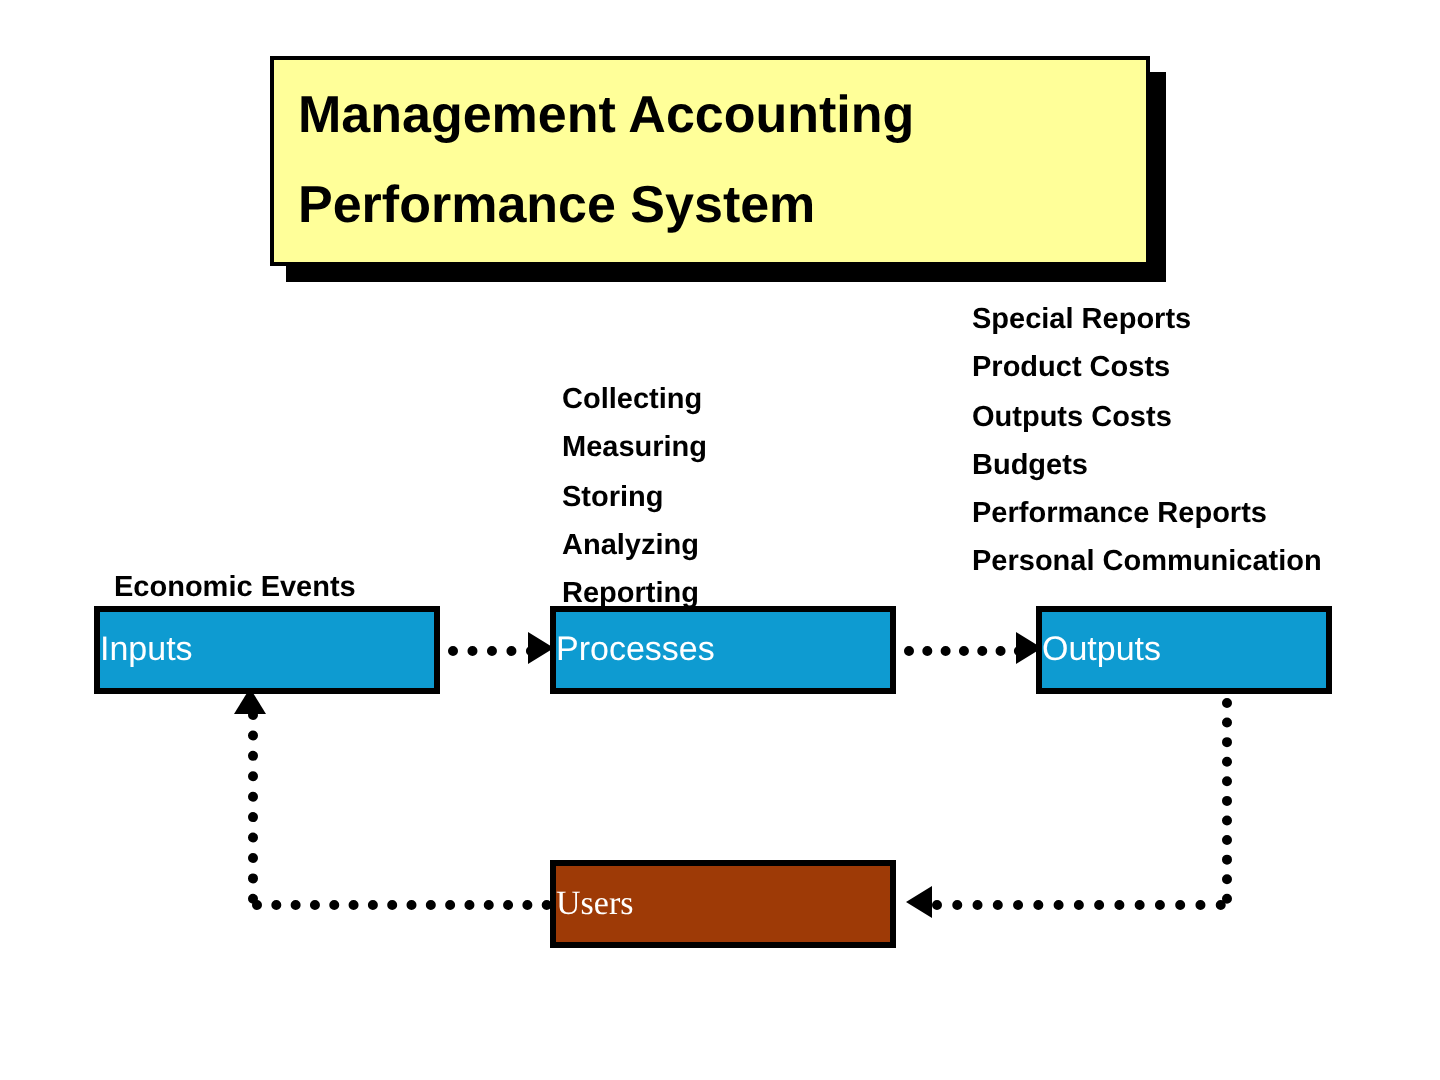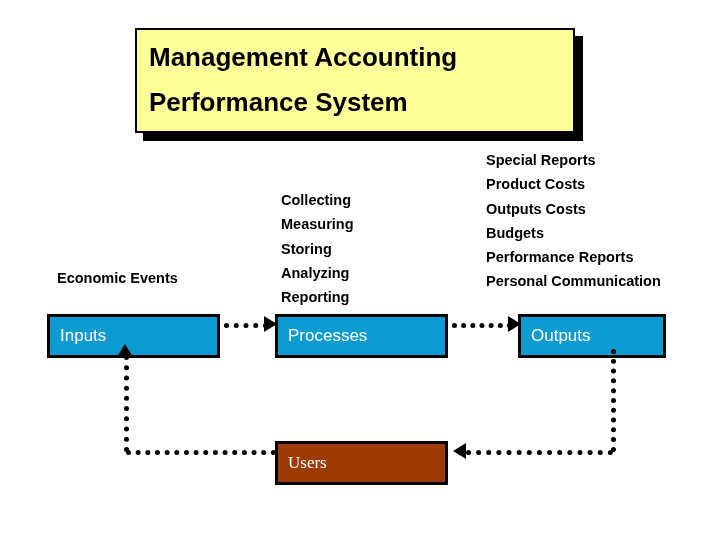--- a/index.html
+++ b/index.html
@@ -56,38 +56,36 @@
     line-height: 24.3px;
     color: #000000;
     white-space: nowrap;
   }
   #processes-list { left: 281px; top: 148px; margin-top: 40px; }
   #outputs-list   { left: 486px; top: 148px; }
 
   #economic-events-label {
     position: absolute;
     left: 57px;
-    top: 268px;
+    top: 284px;
     font-size: 14.5px;
     font-weight: bold;
     line-height: 20px;
     color: #000000;
     white-space: nowrap;
   }
 
   
   .flow-box {
     position: absolute;
     height: 44px;
     border: 3px solid #000000;
     box-sizing: border-box;
     display: flex;
     align-items: center;
-    padding-left: 10px;
-    margin-top: 11px;
   }
   .flow-box .bx-label {
     font-size: 17px;
     font-weight: normal;
     color: #ffffff;
     line-height: 20px;
     white-space: nowrap;
   }
   #box-inputs    { left: 47px;  top: 303px; width: 173px; background: #0e9bd1; }
   #box-processes { left: 275px; top: 303px; width: 173px; background: #0e9bd1; }

